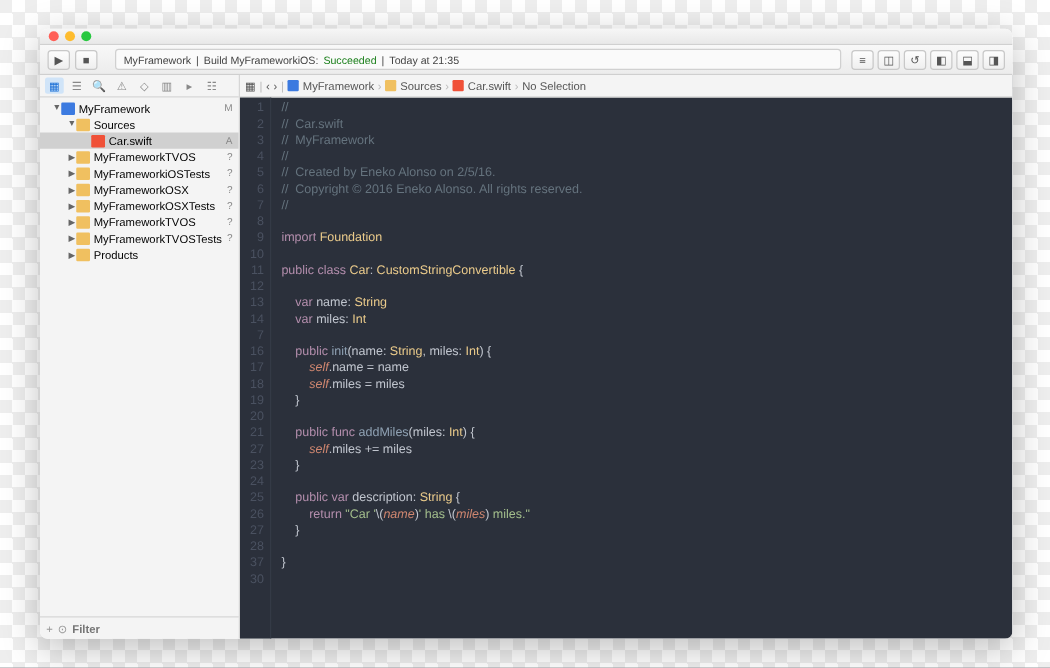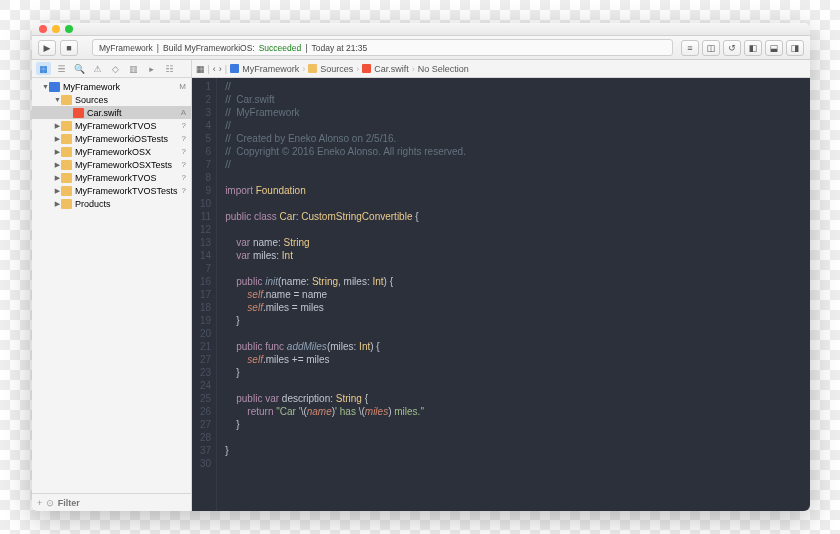--- a/index.html
+++ b/index.html
@@ -40,21 +40,21 @@
 .jump .seg { display: flex; align-items: center; gap: 3px; }
 .jump .sep { color: #bbb; }
 .code-area { flex: 1; display: flex; overflow: auto; font-family: Menlo, Consolas, monospace; font-size: 10px; line-height: 13px; }
 .gutter { background: #2b303b; color: #4a5160; text-align: right; padding: 2px 5px 2px 8px; user-select: none; border-right: 1px solid #343a46; }
 .gutter div { height: 13px; }
 .code { padding: 2px 8px; color: #c0c5ce; white-space: pre; }
 .code div { height: 13px; }
 .c-comment { color: #65737e; }
 .c-keyword { color: #b48ead; }
 .c-type { color: #ebcb8b; }
-.c-func { color: #8fa1b3; font-style: italic; }
+.c-func { color: #8fa1b3; }
 .c-string { color: #a3be8c; }
 .c-self { color: #d08770; font-style: italic; }
 .c-import { color: #b48ead; }
 </style>
 </head>
 <body>
 
 <div class="window">
 
   <div class="titlebar">

